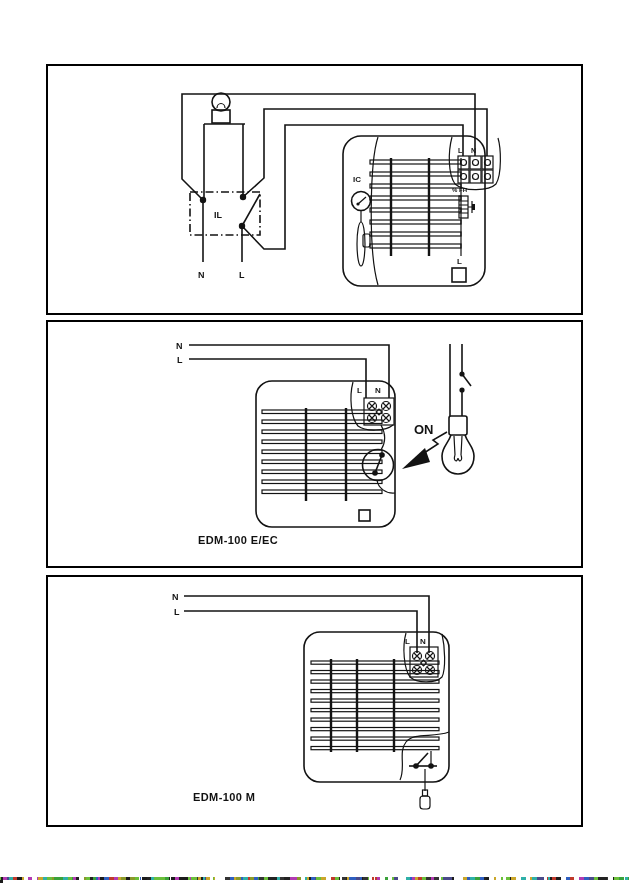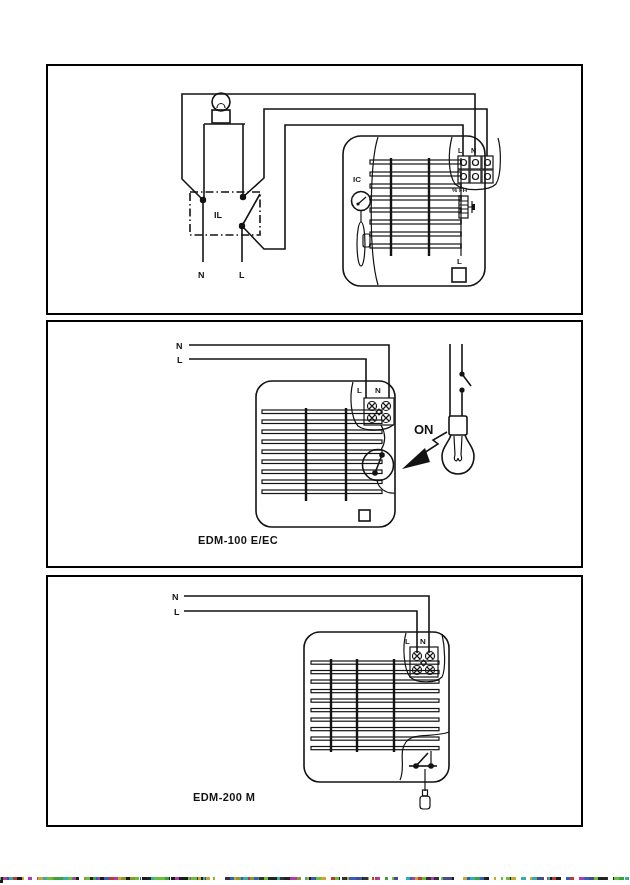--- a/index.html
+++ b/index.html
@@ -241,17 +241,17 @@
           <circle class="dot" cx="383" cy="189" r="2.8"></circle>
           <path class="ink" d="M368,189 L380,176"></path>
           <path class="ink thin" d="M377,192 L377,214"></path>
           <g>
             <rect class="ink thin" x="374.5" y="213" width="5" height="6"></rect>
             <rect class="ink thin" x="372" y="219" width="10" height="13" rx="3"></rect>
           </g>
         </g>
       </g>
     </svg>
-    <div class="caption" style="left:145px;top:214px;">EDM-200 M</div>
+    <div class="caption" style="left:145px;top:214px;">EDM-100 M</div>
   </div>
 
   <div class="noise"><i style="width:1px;background:#6abf3a"></i><i style="width:2px;background:#1b1b1b"></i><i style="width:4px;background:#b23ab2"></i><i style="width:2px;background:#4a4a8a"></i><i style="width:4px;background:#2fb0a8"></i><i style="width:4px;background:#c0392b"></i><i style="width:5px;background:#1b1b1b"></i><i style="width:2px;background:#caa62a"></i><i style="width:4px;background:#ffffff"></i><i style="width:4px;background:#b23ab2"></i><i style="width:5px;background:#ffffff"></i><i style="width:1px;background:#b23ab2"></i><i style="width:5px;background:#caa62a"></i><i style="width:4px;background:#2fb0a8"></i><i style="width:5px;background:#6abf3a"></i><i style="width:2px;background:#8a9a2a"></i><i style="width:5px;background:#3aa23a"></i><i style="width:1px;background:#3aa23a"></i><i style="width:3px;background:#3aa23a"></i><i style="width:5px;background:#2fb0a8"></i><i style="width:4px;background:#6abf3a"></i><i style="width:1px;background:#3aa23a"></i><i style="width:3px;background:#b23ab2"></i><i style="width:3px;background:#222222"></i><i style="width:5px;background:#ffffff"></i><i style="width:2px;background:#8a9a2a"></i><i style="width:4px;background:#6abf3a"></i><i style="width:3px;background:#222222"></i><i style="width:3px;background:#3aa23a"></i><i style="width:2px;background:#2f5fc0"></i><i style="width:2px;background:#b23ab2"></i><i style="width:4px;background:#1b1b1b"></i><i style="width:5px;background:#2f5fc0"></i><i style="width:5px;background:#c0392b"></i><i style="width:4px;background:#b23ab2"></i><i style="width:3px;background:#caa62a"></i><i style="width:5px;background:#8a9a2a"></i><i style="width:4px;background:#1b1b1b"></i><i style="width:3px;background:#8a9a2a"></i><i style="width:2px;background:#8a9a2a"></i><i style="width:4px;background:#6abf3a"></i><i style="width:1px;background:#ffffff"></i><i style="width:1px;background:#2f5fc0"></i><i style="width:1px;background:#ffffff"></i><i style="width:5px;background:#1b1b1b"></i><i style="width:4px;background:#222222"></i><i style="width:3px;background:#2fb0a8"></i><i style="width:1px;background:#6abf3a"></i><i style="width:5px;background:#6abf3a"></i><i style="width:5px;background:#6abf3a"></i><i style="width:4px;background:#3aa23a"></i><i style="width:1px;background:#1b1b1b"></i><i style="width:1px;background:#ffffff"></i><i style="width:4px;background:#1b1b1b"></i><i style="width:4px;background:#b23ab2"></i><i style="width:4px;background:#1b1b1b"></i><i style="width:5px;background:#1b1b1b"></i><i style="width:2px;background:#6abf3a"></i><i style="width:1px;background:#b23ab2"></i><i style="width:1px;background:#6abf3a"></i><i style="width:4px;background:#6abf3a"></i><i style="width:1px;background:#6abf3a"></i><i style="width:1px;background:#333333"></i><i style="width:3px;background:#caa62a"></i><i style="width:2px;background:#1b1b1b"></i><i style="width:2px;background:#2fb0a8"></i><i style="width:1px;background:#4a4a8a"></i><i style="width:4px;background:#caa62a"></i><i style="width:3px;background:#ffffff"></i><i style="width:1px;background:#6abf3a"></i><i style="width:1px;background:#caa62a"></i><i style="width:5px;background:#ffffff"></i><i style="width:5px;background:#ffffff"></i><i style="width:5px;background:#333333"></i><i style="width:4px;background:#2f5fc0"></i><i style="width:2px;background:#caa62a"></i><i style="width:5px;background:#8a9a2a"></i><i style="width:2px;background:#2f5fc0"></i><i style="width:5px;background:#2fb0a8"></i><i style="width:2px;background:#c0392b"></i><i style="width:4px;background:#8a9a2a"></i><i style="width:4px;background:#2f5fc0"></i><i style="width:1px;background:#3aa23a"></i><i style="width:5px;background:#333333"></i><i style="width:4px;background:#6abf3a"></i><i style="width:5px;background:#222222"></i><i style="width:4px;background:#222222"></i><i style="width:3px;background:#2fb0a8"></i><i style="width:4px;background:#333333"></i><i style="width:3px;background:#222222"></i><i style="width:3px;background:#222222"></i><i style="width:4px;background:#b23ab2"></i><i style="width:3px;background:#b23ab2"></i><i style="width:4px;background:#8a9a2a"></i><i style="width:4px;background:#ffffff"></i><i style="width:2px;background:#2fb0a8"></i><i style="width:2px;background:#caa62a"></i><i style="width:2px;background:#1b1b1b"></i><i style="width:4px;background:#2f5fc0"></i><i style="width:1px;background:#4a4a8a"></i><i style="width:5px;background:#6abf3a"></i><i style="width:5px;background:#caa62a"></i><i style="width:5px;background:#ffffff"></i><i style="width:4px;background:#c0392b"></i><i style="width:4px;background:#6abf3a"></i><i style="width:1px;background:#222222"></i><i style="width:1px;background:#ffffff"></i><i style="width:1px;background:#ffffff"></i><i style="width:4px;background:#333333"></i><i style="width:1px;background:#222222"></i><i style="width:2px;background:#caa62a"></i><i style="width:2px;background:#2f5fc0"></i><i style="width:5px;background:#2f5fc0"></i><i style="width:4px;background:#4a4a8a"></i><i style="width:2px;background:#2f5fc0"></i><i style="width:1px;background:#1b1b1b"></i><i style="width:5px;background:#333333"></i><i style="width:1px;background:#6abf3a"></i><i style="width:3px;background:#ffffff"></i><i style="width:2px;background:#c0392b"></i><i style="width:1px;background:#ffffff"></i><i style="width:2px;background:#c0392b"></i><i style="width:3px;background:#b23ab2"></i><i style="width:5px;background:#ffffff"></i><i style="width:3px;background:#3aa23a"></i><i style="width:1px;background:#ffffff"></i><i style="width:3px;background:#ffffff"></i><i style="width:2px;background:#6abf3a"></i><i style="width:4px;background:#4a4a8a"></i><i style="width:3px;background:#ffffff"></i><i style="width:5px;background:#ffffff"></i><i style="width:4px;background:#2fb0a8"></i><i style="width:2px;background:#2f5fc0"></i><i style="width:3px;background:#b23ab2"></i><i style="width:3px;background:#caa62a"></i><i style="width:4px;background:#c0392b"></i><i style="width:4px;background:#6abf3a"></i><i style="width:5px;background:#333333"></i><i style="width:3px;background:#b23ab2"></i><i style="width:5px;background:#333333"></i><i style="width:2px;background:#ffffff"></i><i style="width:2px;background:#6abf3a"></i><i style="width:4px;background:#4a4a8a"></i><i style="width:5px;background:#4a4a8a"></i><i style="width:2px;background:#1b1b1b"></i><i style="width:4px;background:#ffffff"></i><i style="width:5px;background:#ffffff"></i><i style="width:4px;background:#caa62a"></i><i style="width:3px;background:#2f5fc0"></i><i style="width:5px;background:#2fb0a8"></i><i style="width:5px;background:#3aa23a"></i><i style="width:4px;background:#2f5fc0"></i><i style="width:2px;background:#222222"></i><i style="width:3px;background:#1b1b1b"></i><i style="width:5px;background:#ffffff"></i><i style="width:2px;background:#caa62a"></i><i style="width:5px;background:#ffffff"></i><i style="width:2px;background:#6abf3a"></i><i style="width:1px;background:#ffffff"></i><i style="width:2px;background:#ffffff"></i><i style="width:4px;background:#6abf3a"></i><i style="width:1px;background:#1b1b1b"></i><i style="width:5px;background:#caa62a"></i><i style="width:1px;background:#ffffff"></i><i style="width:4px;background:#ffffff"></i><i style="width:5px;background:#2fb0a8"></i><i style="width:4px;background:#ffffff"></i><i style="width:2px;background:#caa62a"></i><i style="width:5px;background:#2fb0a8"></i><i style="width:3px;background:#4a4a8a"></i><i style="width:4px;background:#4a4a8a"></i><i style="width:3px;background:#ffffff"></i><i style="width:1px;background:#c0392b"></i><i style="width:2px;background:#2fb0a8"></i><i style="width:2px;background:#1b1b1b"></i><i style="width:4px;background:#c0392b"></i><i style="width:5px;background:#1b1b1b"></i><i style="width:5px;background:#ffffff"></i><i style="width:4px;background:#2f5fc0"></i><i style="width:4px;background:#c0392b"></i><i style="width:5px;background:#ffffff"></i><i style="width:5px;background:#b23ab2"></i><i style="width:5px;background:#2f5fc0"></i><i style="width:5px;background:#4a4a8a"></i><i style="width:4px;background:#6abf3a"></i><i style="width:5px;background:#222222"></i><i style="width:4px;background:#222222"></i><i style="width:1px;background:#333333"></i><i style="width:5px;background:#ffffff"></i><i style="width:1px;background:#1b1b1b"></i><i style="width:5px;background:#6abf3a"></i><i style="width:5px;background:#3aa23a"></i><i style="width:1px;background:#ffffff"></i><i style="width:3px;background:#2fb0a8"></i><i style="width:1px;background:#3aa23a"></i><i style="width:3px;background:#1b1b1b"></i></div>
 </div>
 
 </body></html>

